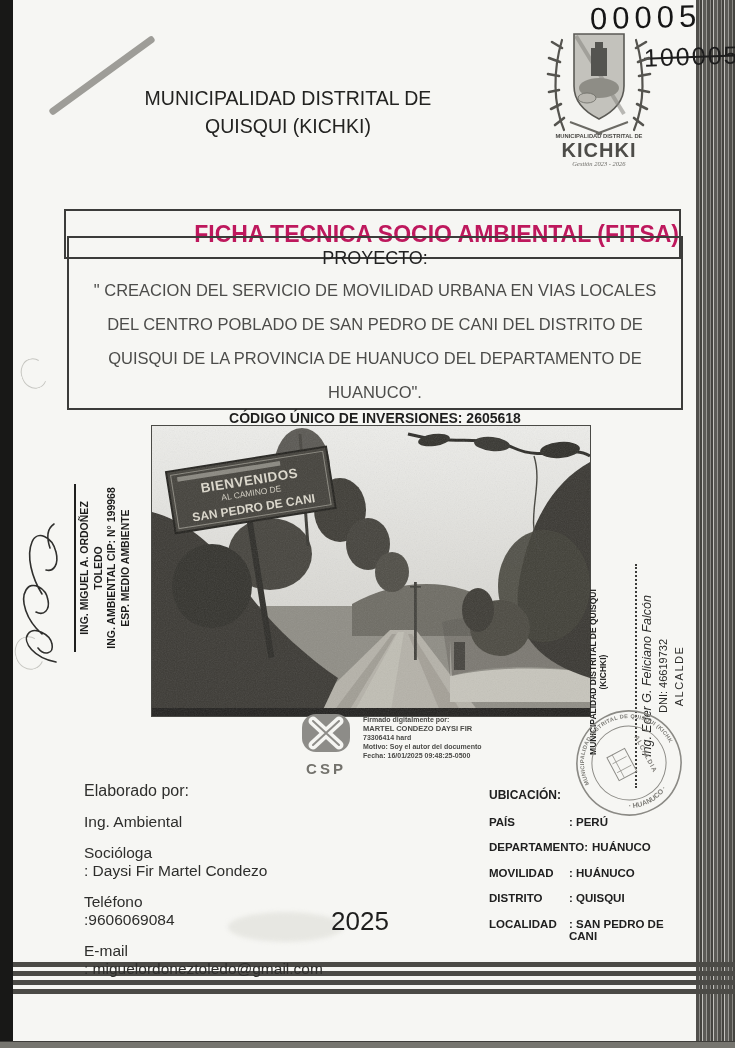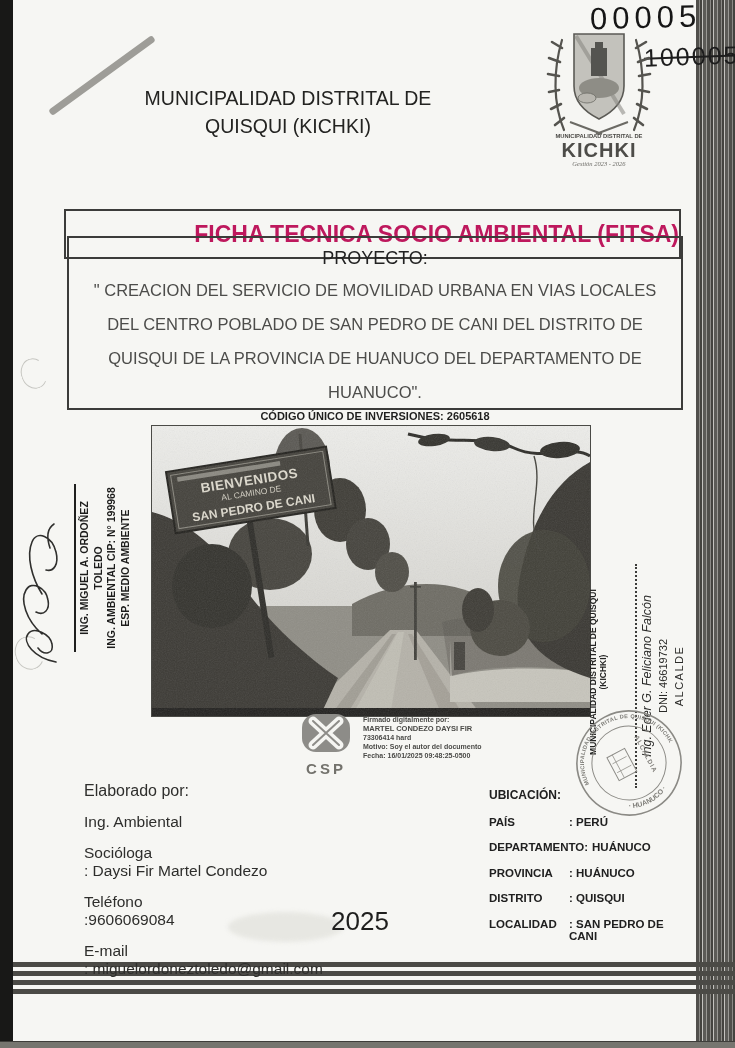--- a/index.html
+++ b/index.html
@@ -24,21 +24,21 @@
   .crest{position:absolute;left:536px;top:22px;width:126px;height:148px;}
   
   .hdr{position:absolute;left:98px;top:84px;width:380px;text-align:center;font-size:19.5px;line-height:28px;color:#232321;}
   
   .fitsa{position:absolute;left:64px;top:169px;width:613px;height:46px;border:2px solid #3c3c3a;
      display:flex;align-items:center;justify-content:flex-end;font-size:23px;font-weight:bold;color:#be185d;margin-top:40px;}
   
   .proj{position:absolute;left:67px;top:236px;width:612px;height:170px;border:2px solid #3c3c3a;text-align:center;}
   .proj-label{margin-top:10px;font-size:18px;font-weight:normal;color:#222;}
   .proj-desc{margin:4px 10px 0 10px;font-size:16.5px;line-height:34px;color:#4c4c4a;}
-  .proj-code{margin-top:1px;font-size:11px;font-weight:bold;color:#1f1f1e;}
+  .proj-code{margin-top:1px;font-size:14px;font-weight:bold;color:#1f1f1e;}
   
   .photo{position:absolute;left:151px;top:425px;width:438px;height:290px;border:1px solid #4a4a46;background:#d8d8d4;}
   
   .lcred{position:absolute;left:74px;top:652px;width:168px;height:46px;transform:rotate(-90deg);transform-origin:0 0;
      border-top:2.5px solid #1f1f1e;text-align:center;font-size:10.5px;font-weight:bold;line-height:13.5px;color:#1c1c1b;padding-top:2px;}
   .lsig{position:absolute;left:16px;top:668px;width:150px;height:55px;transform:rotate(-90deg);transform-origin:0 0;}
   
   .rblock{position:absolute;left:588px;top:792px;width:232px;height:112px;transform:rotate(-90deg);transform-origin:0 0;}
   .rb-org{position:absolute;top:0;left:28px;width:184px;font-size:8.5px;font-weight:bold;color:#242423;text-align:center;}
   .rb-sig{position:absolute;left:98px;top:3px;width:105px;height:46px;}
@@ -268,21 +268,21 @@
     <div class="ubi-title">UBICACIÓN:</div>
     <div class="ubi-row">
       <span class="l">PAÍS</span>
       <span>: PERÚ</span>
     </div>
     <div class="ubi-row">
       <span>DEPARTAMENTO:</span>
       <span style="margin-left:4px;">HUÁNUCO</span>
     </div>
     <div class="ubi-row">
-      <span class="l">PROVINCIA</span>
+      <span class="l">MOVILIDAD</span>
       <span>: HUÁNUCO</span>
     </div>
     <div class="ubi-row">
       <span class="l">DISTRITO</span>
       <span>: QUISQUI</span>
     </div>
     <div class="ubi-row">
       <span class="l">LOCALIDAD</span>
       <span>: SAN PEDRO DE CANI</span>
     </div>

